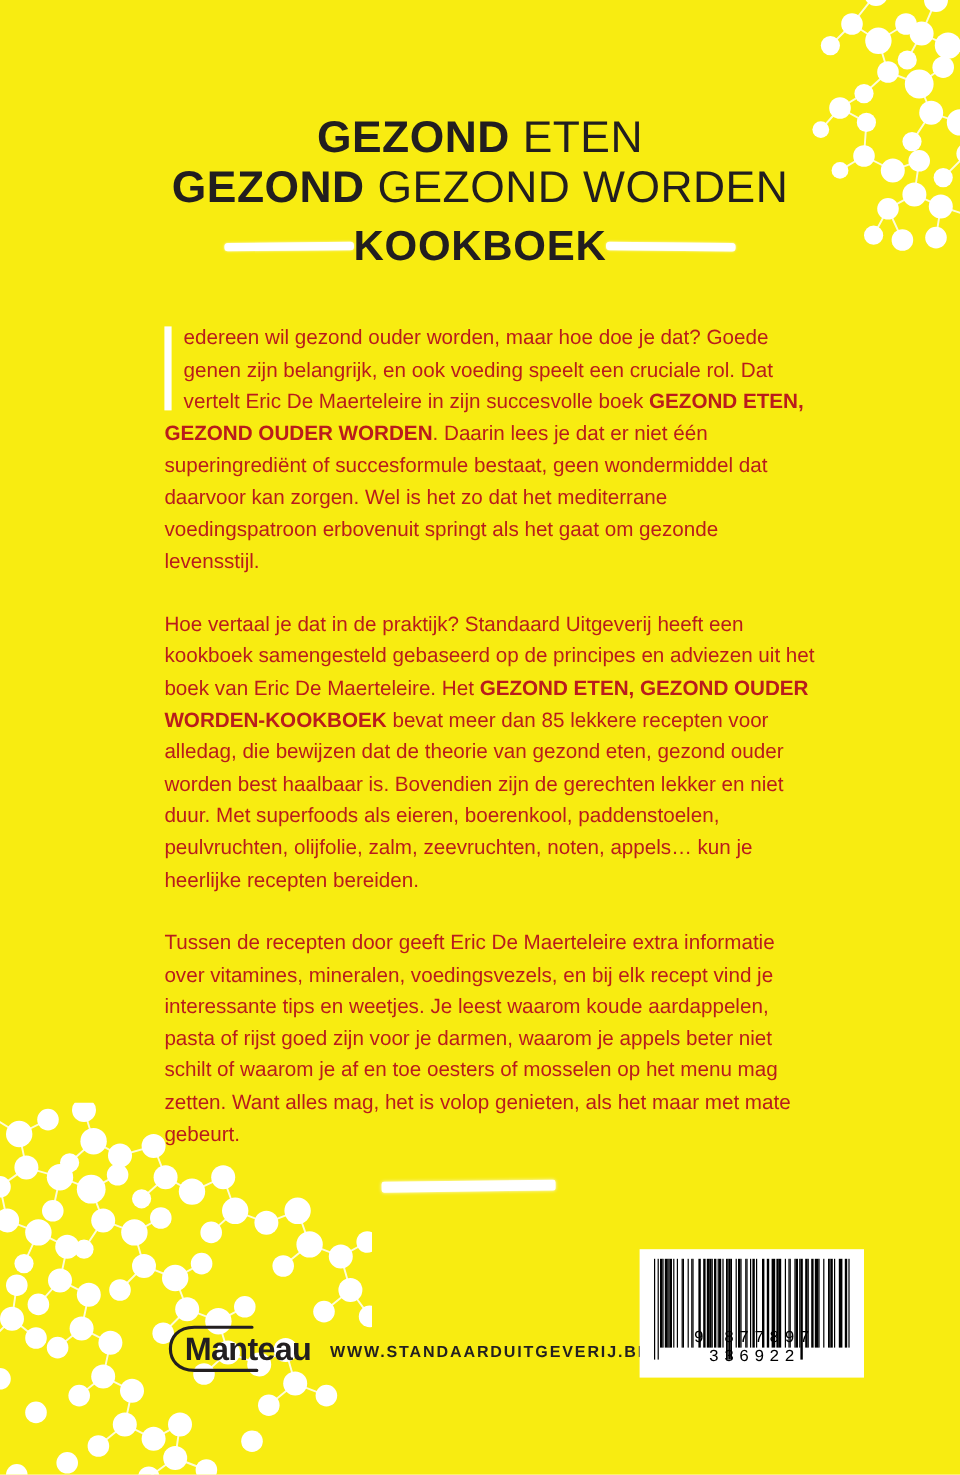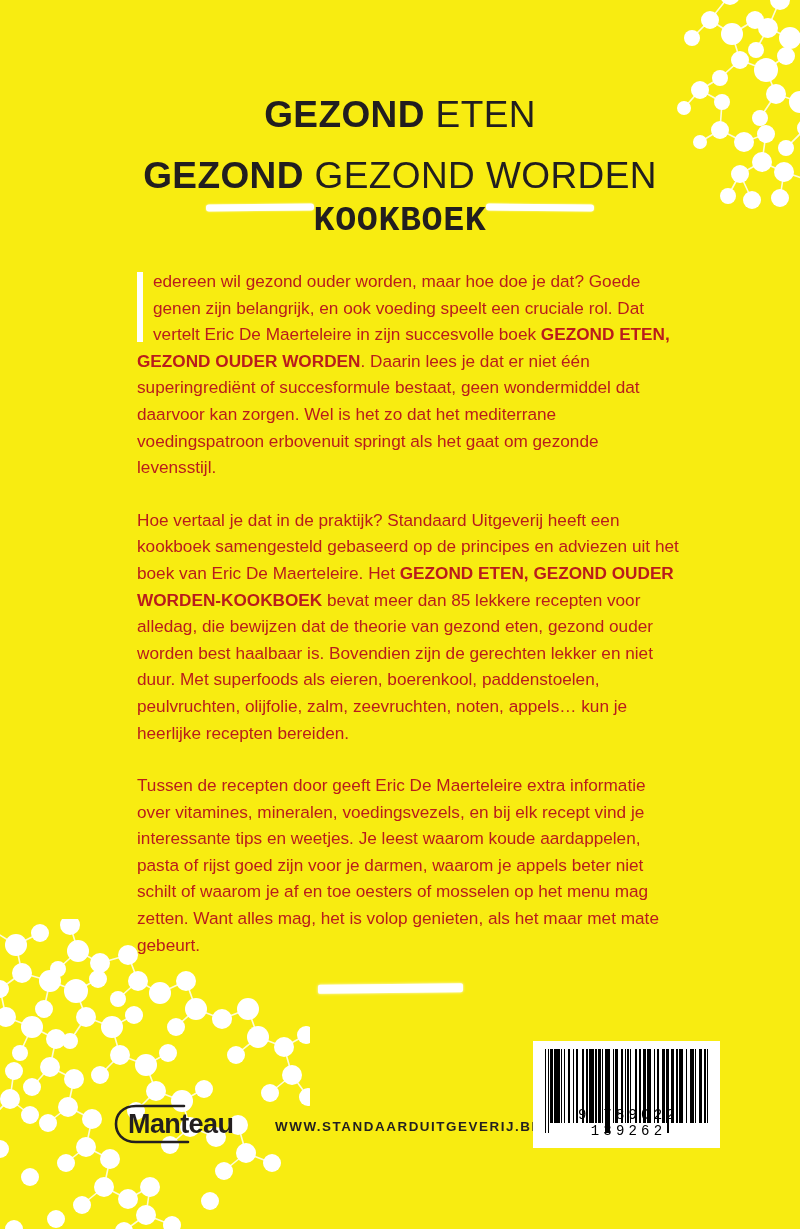--- a/index.html
+++ b/index.html
@@ -44,34 +44,34 @@
     text-align: center;
     color: #221E1F;
   }
   .title-line {
     line-height: 1.0;
     white-space: nowrap;
     letter-spacing: 0.4px;
   }
   #title-line-1 {
     font-size: 37px;
-    margin-bottom: 24px;
+    margin-bottom: 4px;
   }
   #title-line-2 {
     font-size: 37px;
     margin-bottom: 10px;
   }
   .tw-bold { font-weight: 700; }
   .tw-light { font-weight: 400; }
   #title-line-3-wrap {
     position: relative;
     display: flex;
+    align-items: center;
     justify-content: center;
     height: 42px;
-    font-family: Liberation Mono, monospace;
   }
   #title-line-3 {
     font-size: 35px;
     font-weight: 700;
     letter-spacing: 0.6px;
   }
   .brush {
     background: #ffffff;
     border-radius: 3px;
   }
@@ -116,21 +116,21 @@
     height: 9px;
     background: #ffffff;
     border-radius: 2px;
     transform: rotate(-0.7deg);
     box-shadow: 0 0 3px rgba(255,255,255,0.9);
   }
 
   
   #manteau-logo {
     position: absolute;
-    left: 114px;
+    left: 140px;
     top: 1103px;
     width: 125px;
     height: 48px;
   }
   #manteau-logo svg { display: block; }
   #website-url {
     position: absolute;
     left: 275px;
     top: 1119px;
     font-size: 13.4px;
@@ -504,16 +504,16 @@
         <i style="width: 1.33333px; background: transparent;"></i>
         <i style="width: 1.33333px; background: transparent;"></i>
         <i style="width: 1.33333px;"></i>
         <i style="width: 1.33333px;"></i>
         <i style="width: 1.33333px; background: transparent;"></i>
         <i style="width: 1.33333px; background: transparent;"></i>
         <i style="width: 1.33333px;"></i>
         <i style="width: 1.33333px; background: transparent;"></i>
         <i style="width: 1.33333px;"></i>
       </div>
-    <div id="barcode-number">9 789022 139262</div>
+    <div id="barcode-number">9 877897 336922</div>
   </div>
 
 </div>
 
 </body></html>

